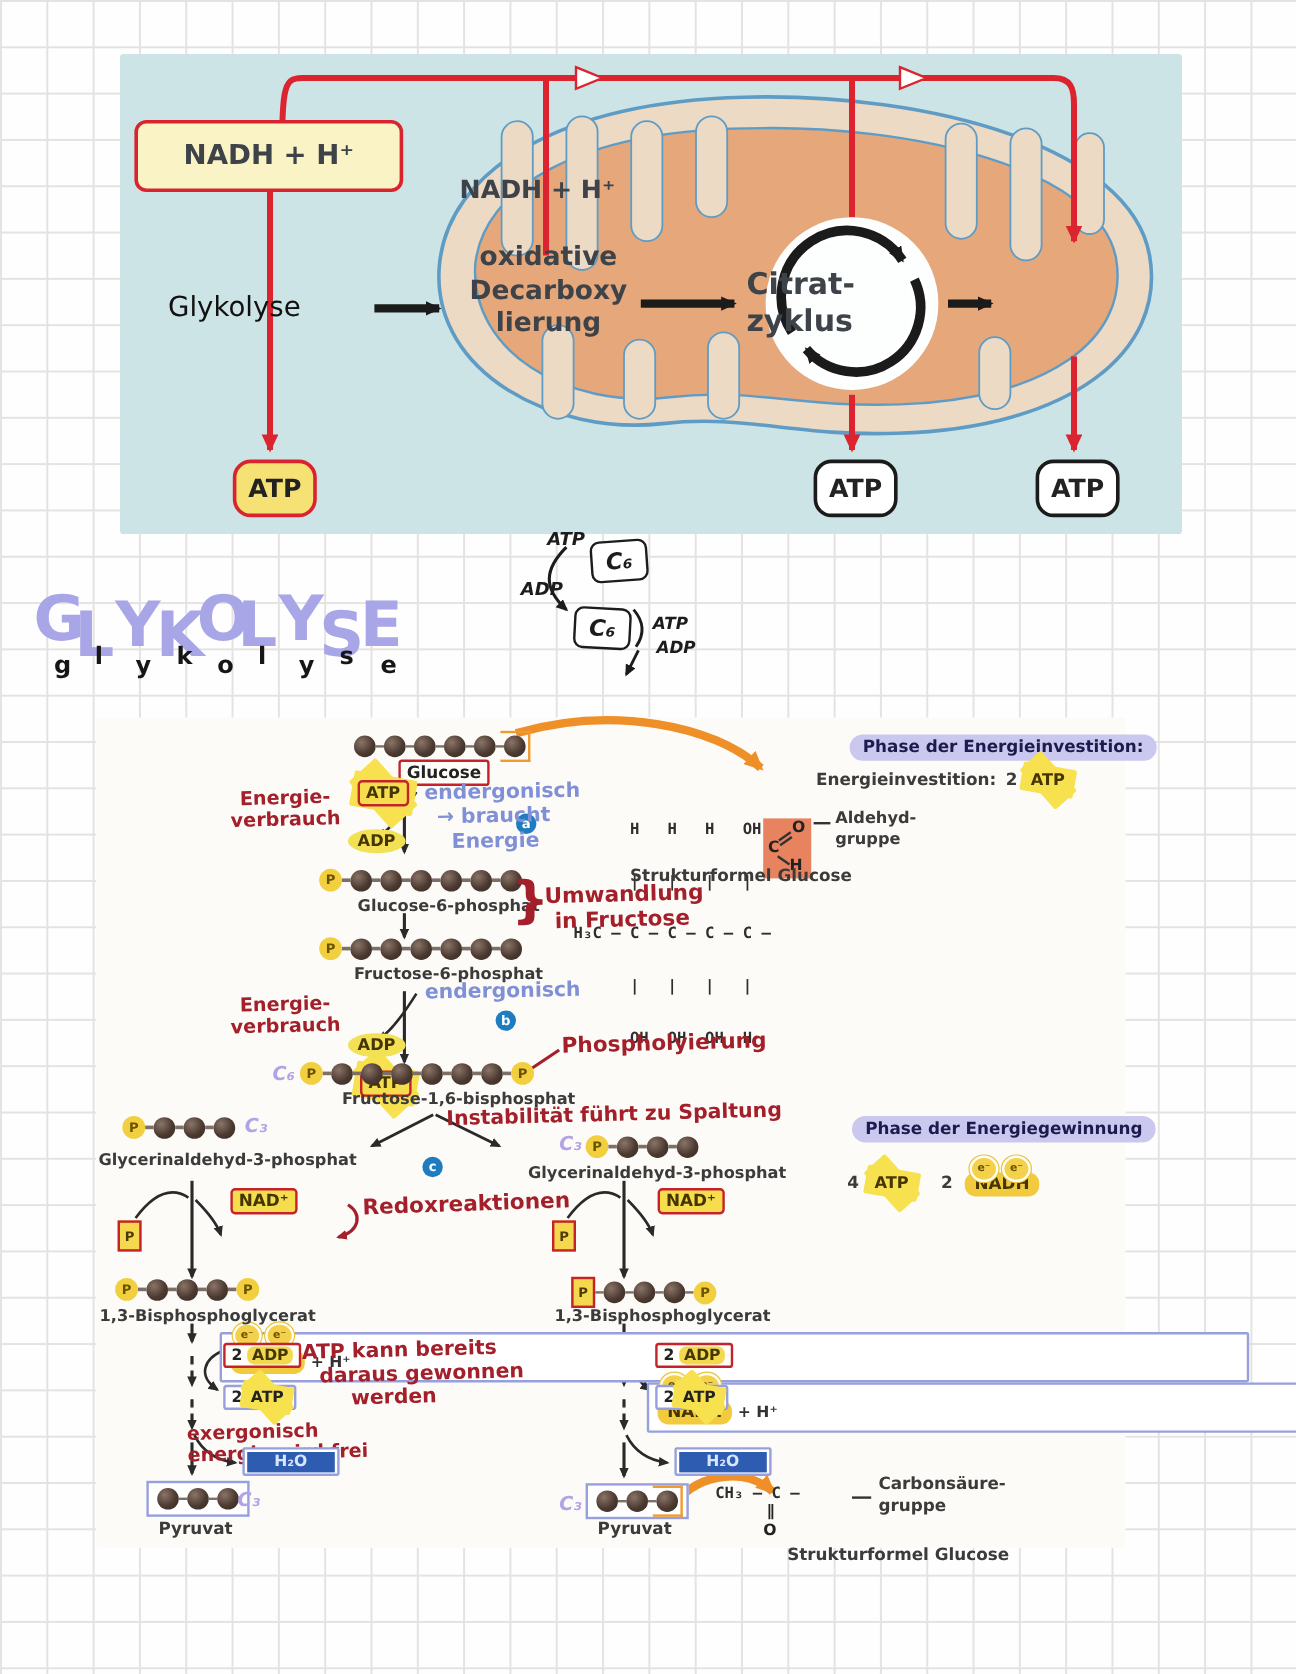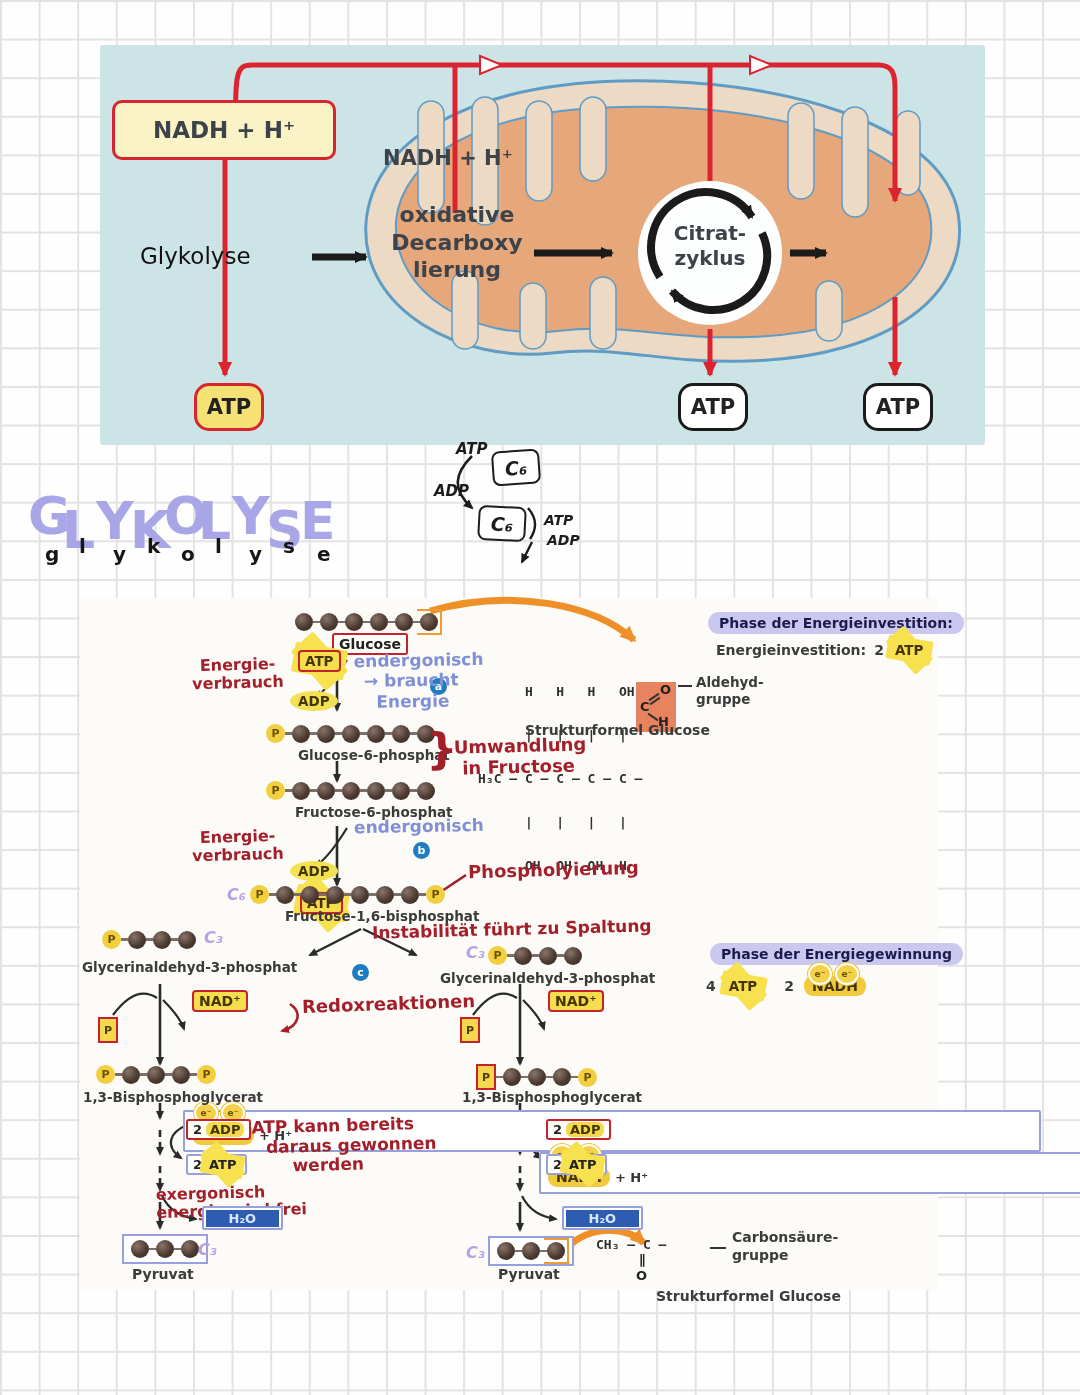--- a/index.html
+++ b/index.html
@@ -138,21 +138,21 @@
     <div class="abs nadh-box">
         <span>NADH + H⁺</span>
       </div>
     <div class="abs ov-lbl" style="left:283px;top:100px;font-size:21px">NADH + H⁺</div>
     <div class="abs" style="left:40px;top:198px;width:200px;font-size:23px;font-weight:400;color:#111">Glykolyse</div>
     <div class="abs ov-lbl" style="left:272px;top:156px;width:170px;font-size:22px;text-align:center">
       <div>oxidative</div>
       <div>Decarboxy</div>
       <div>lierung</div>
     </div>
-    <div class="abs ov-lbl" style="left:550px;top:176px;width:120px;font-size:20px;text-align:center">
+    <div class="abs ov-lbl" style="left:522px;top:176px;width:120px;font-size:25px;">
       <div>Citrat-</div>
       <div>zyklus</div>
     </div>
     <div class="abs atp-oval atp-y" style="left:94px;top:338px">ATP</div>
     <div class="abs atp-oval atp-w" style="left:578px;top:338px">ATP</div>
     <div class="abs atp-oval atp-w" style="left:763px;top:338px">ATP</div>
   </div>
 
   <div class="abs" style="left:28px;top:486px;width:340px;height:95px"><span class="hpair"><span class="hbig">G</span><span class="hsmall">g</span></span><span class="hpair"><span class="hbig">L</span><span class="hsmall">l</span></span><span class="hpair"><span class="hbig">Y</span><span class="hsmall">y</span></span><span class="hpair"><span class="hbig">K</span><span class="hsmall">k</span></span><span class="hpair"><span class="hbig">O</span><span class="hsmall">o</span></span><span class="hpair"><span class="hbig">L</span><span class="hsmall">l</span></span><span class="hpair"><span class="hbig">Y</span><span class="hsmall">y</span></span><span class="hpair"><span class="hbig">S</span><span class="hsmall">s</span></span><span class="hpair"><span class="hbig">E</span><span class="hsmall">e</span></span></div>
 
@@ -225,26 +225,26 @@
 
       <path d="M210,406 C222,414 220,428 202,433" stroke="#a31f2a" stroke-width="2.6" fill="none" marker-end="url(#mrw)"></path>
       <path d="M386,277 L362,293" stroke="#a31f2a" stroke-width="2.6" fill="none"></path>
 
       <path d="M350,13 C430,-10 515,6 554,42" stroke="#ef8f28" stroke-width="7" fill="none" marker-end="url(#mo)"></path>
       <path d="M483,654 C505,628 543,626 564,645" stroke="#ef8f28" stroke-width="7" fill="none" marker-end="url(#mo)"></path>
     </svg>
 
     
     <span class="abs pill" style="left:628px;top:14px">Phase der Energieinvestition:</span>
-    <div class="abs" style="left:636px;top:44px;display:flex;align-items:flex-end;gap:8px">
+    <div class="abs" style="left:600px;top:44px;display:flex;align-items:flex-end;gap:8px">
       <span style="font-weight:700;font-size:14px;color:#3b3b3b">Energieinvestition:</span>
       <span style="font-weight:700;font-size:14px;color:#3b3b3b">2</span>
       <span class="star" style="font-weight:700;font-size:13.5px;color:#453500;padding:0 3px">ATP</span>
     </div>
-    <span class="abs pill" style="left:630px;top:345px">Phase der Energiegewinnung</span>
+    <span class="abs pill" style="left:630px;top:332px">Phase der Energiegewinnung</span>
     <div class="abs" style="left:626px;top:378px;display:flex;align-items:center;gap:10px">
       <span style="font-weight:700;font-size:14px;color:#3b3b3b">4</span>
       <span class="star" style="font-weight:700;font-size:13.5px;color:#453500;padding:0 3px">ATP</span>
       <span style="font-weight:700;font-size:14px;color:#3b3b3b;margin-left:14px">2</span>
       <span style="position:relative">
         <span class="ebubs" style="top:-13px;left:4px">
           <span class="ebub">e⁻</span>
           <span class="ebub">e⁻</span>
         </span>
         <span class="nblob">NADH</span>

